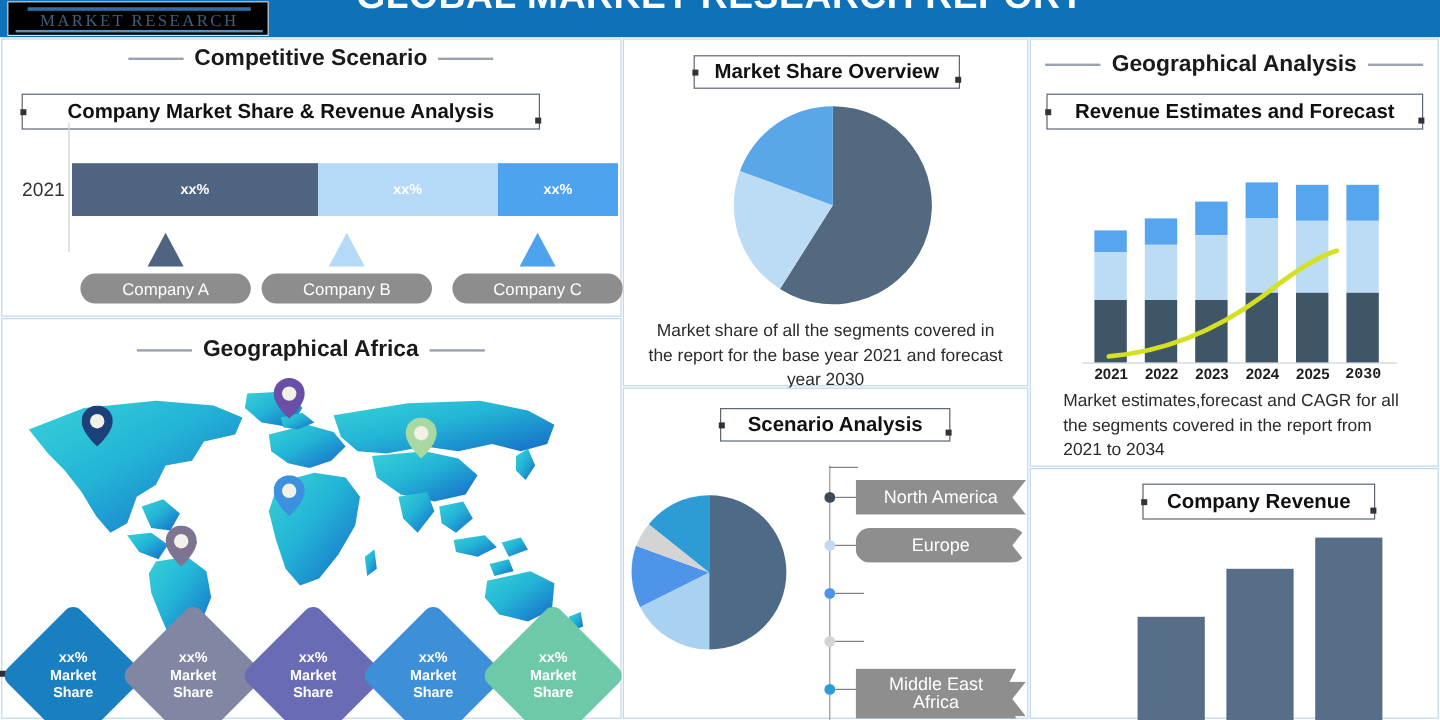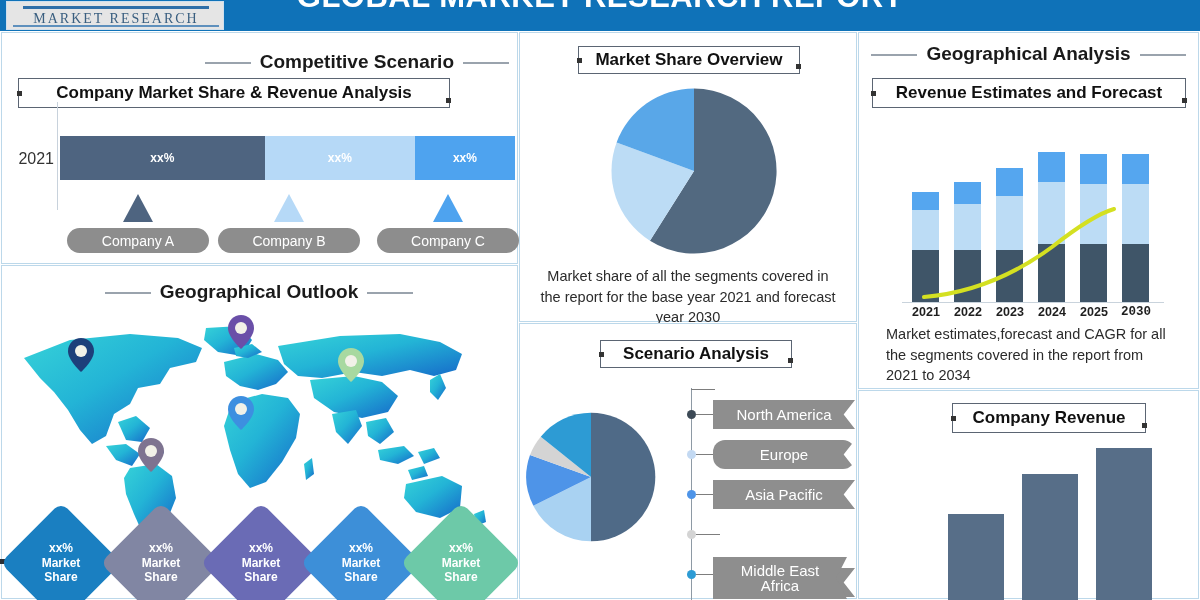--- a/index.html
+++ b/index.html
@@ -7,21 +7,21 @@
     font-family:"Liberation Sans", sans-serif; }
   #page { position:relative; width:1200px; height:600px; background:#fff; }
 
   
   .hdr { position:absolute; left:0; top:0; width:1200px; height:31px;
     background:#0f72b8; overflow:hidden; }
   .hdr-title { position:absolute; left:0; top:-19px; width:1200px;
     text-align:center; font-size:31px; font-weight:bold; color:#fff;
     letter-spacing:.5px; line-height:31px; white-space:nowrap; }
   .logo-box { position:absolute; left:6px; top:1px; width:218px; height:29px;
-    background:#e5e5e5; border:1px solid #cfe0ee; overflow:hidden; }
+    background:#000000; border:1px solid #cfe0ee; overflow:hidden; }
   .logo-rule { position:absolute; left:16px; top:4px; width:186px; height:3px;
     background:#2f6fa8; }
   .logo-txt { position:absolute; left:0; top:9px; width:218px; text-align:center;
     font-family:"Liberation Serif", serif; font-size:14px; letter-spacing:2px;
     color:#3a5f80; white-space:nowrap; }
   .logo-rule2 { position:absolute; left:6px; bottom:2px; width:206px; height:2px;
     background:#5e90bd; }
 
   
   .panel { position:absolute; background:#fff; border:1px solid #bcd8ea; }
@@ -109,21 +109,21 @@
   <div class="hdr">
     <div class="hdr-title">GLOBAL MARKET RESEARCH REPORT</div>
   </div>
   <div class="logo-box">
     <div class="logo-rule"></div>
     <div class="logo-txt">MARKET RESEARCH</div>
     <div class="logo-rule2"></div>
   </div>
 
   <div class="panel p-comp"></div>
-  <div class="sec-title" style="top:51px; left:0; width:518px;text-align:right;">
+  <div class="sec-title" style="top:38px; left:0; width:518px;">
     <span class="r"></span><span>Competitive Scenario</span><span class="r"></span>
   </div>
   <div class="boxtitle" style="left:18px; top:78px; width:432px; height:30px;">Company Market Share &amp; Revenue Analysis</div>
 
   <div class="cs-axis"></div>
   <div class="cs-year">2021</div>
 
   <div class="cs-bar">
     <div class="cs-seg" style="width:45%; background:#4e6480;">xx%</div>
     <div class="cs-seg" style="width:33%; background:#b6d9f7;">xx%</div>
@@ -133,21 +133,21 @@
   <div class="cs-tri" style="left:123px; top:194px; border-bottom:28px solid #4e6480;"></div>
   <div class="cs-tri" style="left:274px; top:194px; border-bottom:28px solid #b6d9f7;"></div>
   <div class="cs-tri" style="left:433px; top:194px; border-bottom:28px solid #4ea3ef;"></div>
 
   <div class="cs-pill" style="left:67px;  top:228px; width:142px;">Company A</div>
   <div class="cs-pill" style="left:377px; top:228px; width:142px;">Company C</div>
   <div class="cs-pill" style="left:218px; top:228px; width:142px;">Company B</div>
 
   <div class="panel p-geo"></div>
   <div class="sec-title" style="top:281px; left:0; width:518px;">
-    <span class="r"></span><span>Geographical Outlook</span><span class="r"></span>
+    <span class="r"></span><span>Geographical Africa</span><span class="r"></span>
   </div>
 
   <div class="map-wrap">
     <svg viewBox="0 0 500 215" width="500" height="215">
       <defs>
         <linearGradient id="mg" x1="0" y1="0" x2="1" y2="1">
           <stop offset="0%" stop-color="#36d2d8"></stop>
           <stop offset="45%" stop-color="#23b4d6"></stop>
           <stop offset="100%" stop-color="#1668c9"></stop>
         </linearGradient>
@@ -303,21 +303,20 @@
   <div class="rib-dot" style="left:687px; top:410px; background:#3d4a56;"></div>
   <div class="rib-lead" style="left:696px; top:414px; width:24px;"></div>
   <div class="rib" style="left:713px; top:400px; width:142px;">North America</div>
 
   <div class="rib-dot" style="left:687px; top:450px; background:#c3d9f2;"></div>
   <div class="rib-lead" style="left:696px; top:454px; width:24px;"></div>
   <div class="rib" style="left:713px; top:440px; width:142px;border-radius:12px;">Europe</div>
 
   <div class="rib-dot" style="left:687px; top:490px; background:#4e94e8;"></div>
   <div class="rib-lead" style="left:696px; top:494px; width:24px;"></div>
-  <div class="rib" style="left:713px; top:480px; width:142px;">Asia Pacific</div>
 
   <div class="rib-dot" style="left:687px; top:530px; background:#d4d4d4;"></div>
   <div class="rib-lead" style="left:696px; top:534px; width:24px;"></div>
   <div class="rib" style="left:713px; top:520px; width:142px;margin-top:48px;">Latin America</div>
 
   <div class="rib-dot" style="left:687px; top:570px; background:#2d9bd4;"></div>
   <div class="rib-lead" style="left:696px; top:574px; width:24px;"></div>
   <div class="rib" style="left:713px; top:557px; width:134px; height:42px; white-space:pre-line;">Middle East
 Africa</div>
 

